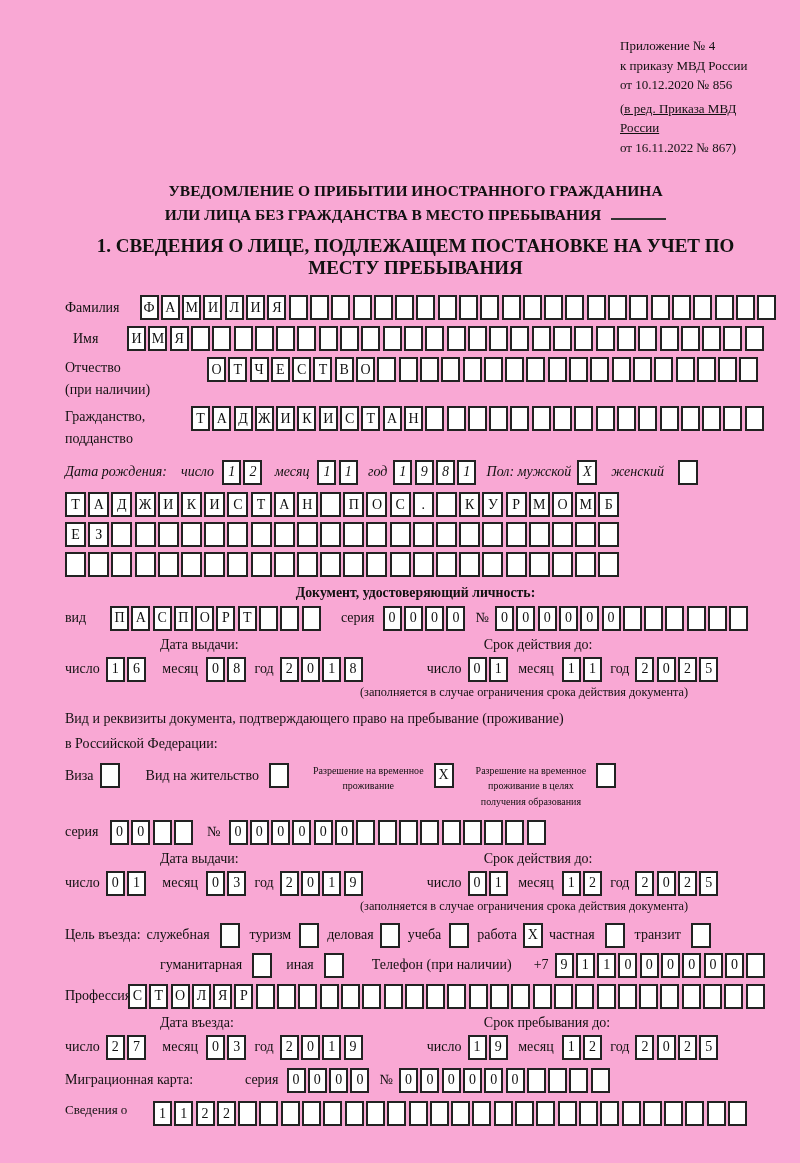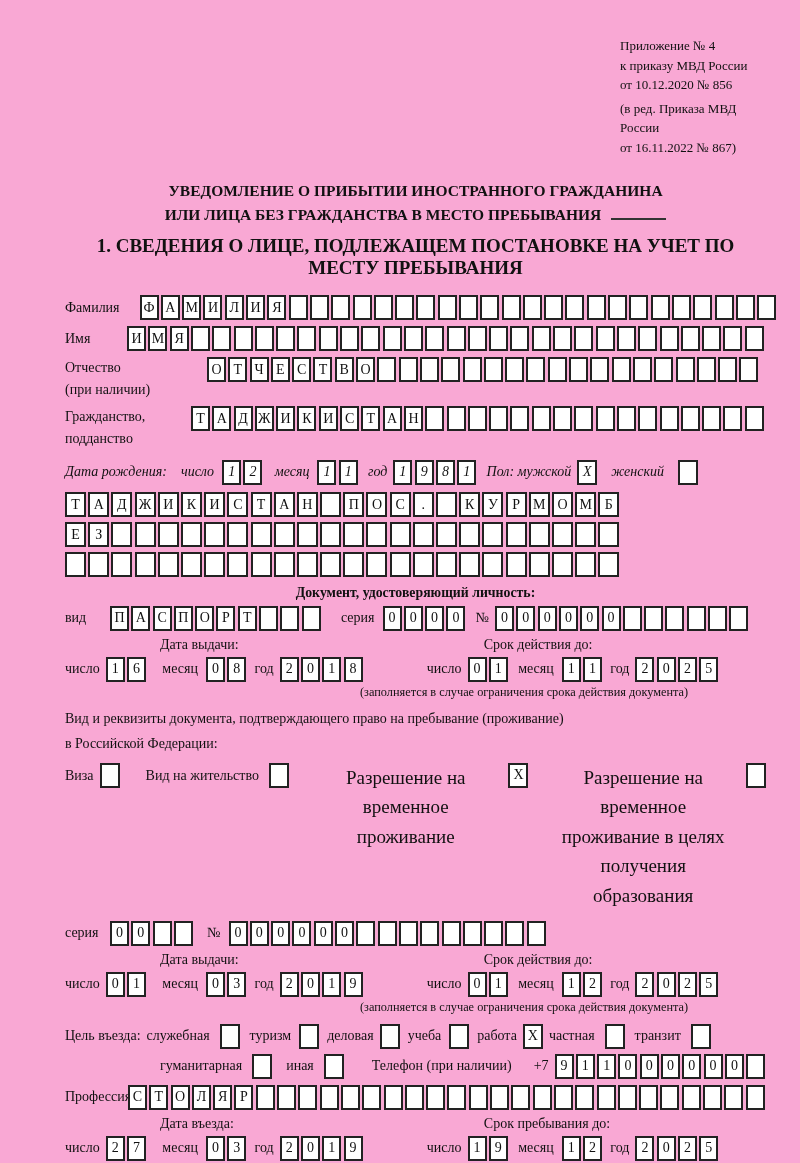--- a/index.html
+++ b/index.html
@@ -3,21 +3,21 @@
 <meta charset="utf-8">
 <style>
   html,body{margin:0;padding:0;background:#888;}
   .page{
     width:800px;height:1163px;background:#f9a8d4;color:#111;
     font-family:"Liberation Serif","DejaVu Serif",serif;
     box-sizing:border-box;padding:36px 34px 0 65px;
     position:relative;overflow:hidden;margin:0 auto;
   }
   .appendix{margin-left:555px;font-size:13px;line-height:1.5;}
-  .appendix .ed{margin-top:4px;}
+  .appendix .ed{margin-top:4px;text-decoration:underline;}
   .form-label{text-align:right;font-weight:bold;font-size:14.5px;margin-top:12px;letter-spacing:.4px;}
   .title{text-align:center;font-weight:bold;font-size:15.5px;line-height:1.55;margin-top:22px;}
   .blank{display:inline-block;width:55px;border-bottom:2px solid #333;margin-left:10px;}
   .sec-heading{font-weight:bold;font-size:19px;margin-top:8px;text-align:center;}
   .frow{display:flex;align-items:flex-start;margin-top:5px;}
   .lbl{font-size:14px;line-height:26px;white-space:nowrap;}
   .lbl-sm{font-size:13px;line-height:22px;white-space:nowrap;}
   .lbl-block{display:flex;flex-direction:column;}
   .cells{display:flex;flex-wrap:nowrap;}
   .cell{
@@ -30,21 +30,21 @@
     box-sizing:border-box;flex:0 0 auto;width:20px;height:25px;border:2px solid #222;
     display:inline-flex;align-items:center;justify-content:center;font-size:14px;background:#fff;
   }
   .rows{display:flex;flex-direction:column;gap:5px;}
   .doc-heading{text-align:center;font-weight:bold;font-size:13.8px;margin-top:8px;}
   .caps{display:flex;font-size:14px;margin-top:6px;}
   .dates{display:flex;align-items:center;margin-top:3px;}
   .small-note{font-size:12.3px;margin-top:3px;}
   .intro{font-size:14px;margin-top:8px;line-height:1.6;}
   .opt{display:flex;align-items:flex-start;}
-  .opt-lbl{display:flex;flex-direction:column;text-align:center;font-size:19px;line-height:1.55;}
+  .opt-lbl{display:flex;flex-direction:column;text-align:center;font-size:10px;line-height:1.55;}
   .gap6{margin-left:6px;} .gap8{margin-left:8px;} .gap10{margin-left:10px;} .gap14{margin-left:14px;text-align:center;}
 </style>
 </head>
 <body>
 
 <div class="page">
 
   <div class="appendix">
     <div>Приложение № 4</div>
     <div>к приказу МВД России</div>
@@ -90,21 +90,21 @@
         <span class="cell"></span>
         <span class="cell"></span>
         <span class="cell"></span>
         <span class="cell"></span>
         <span class="cell"></span>
         <span class="cell"></span>
       </span>
   </div>
 
   <div class="frow">
-    <span class="lbl" style="width:63px;">Имя</span>
+    <span class="lbl" style="width:63px;margin-left:8px;">Имя</span>
     <span class="cells">
         <span class="cell">И</span>
         <span class="cell">М</span>
         <span class="cell">Я</span>
         <span class="cell"></span>
         <span class="cell"></span>
         <span class="cell"></span>
         <span class="cell"></span>
         <span class="cell"></span>
         <span class="cell"></span>

